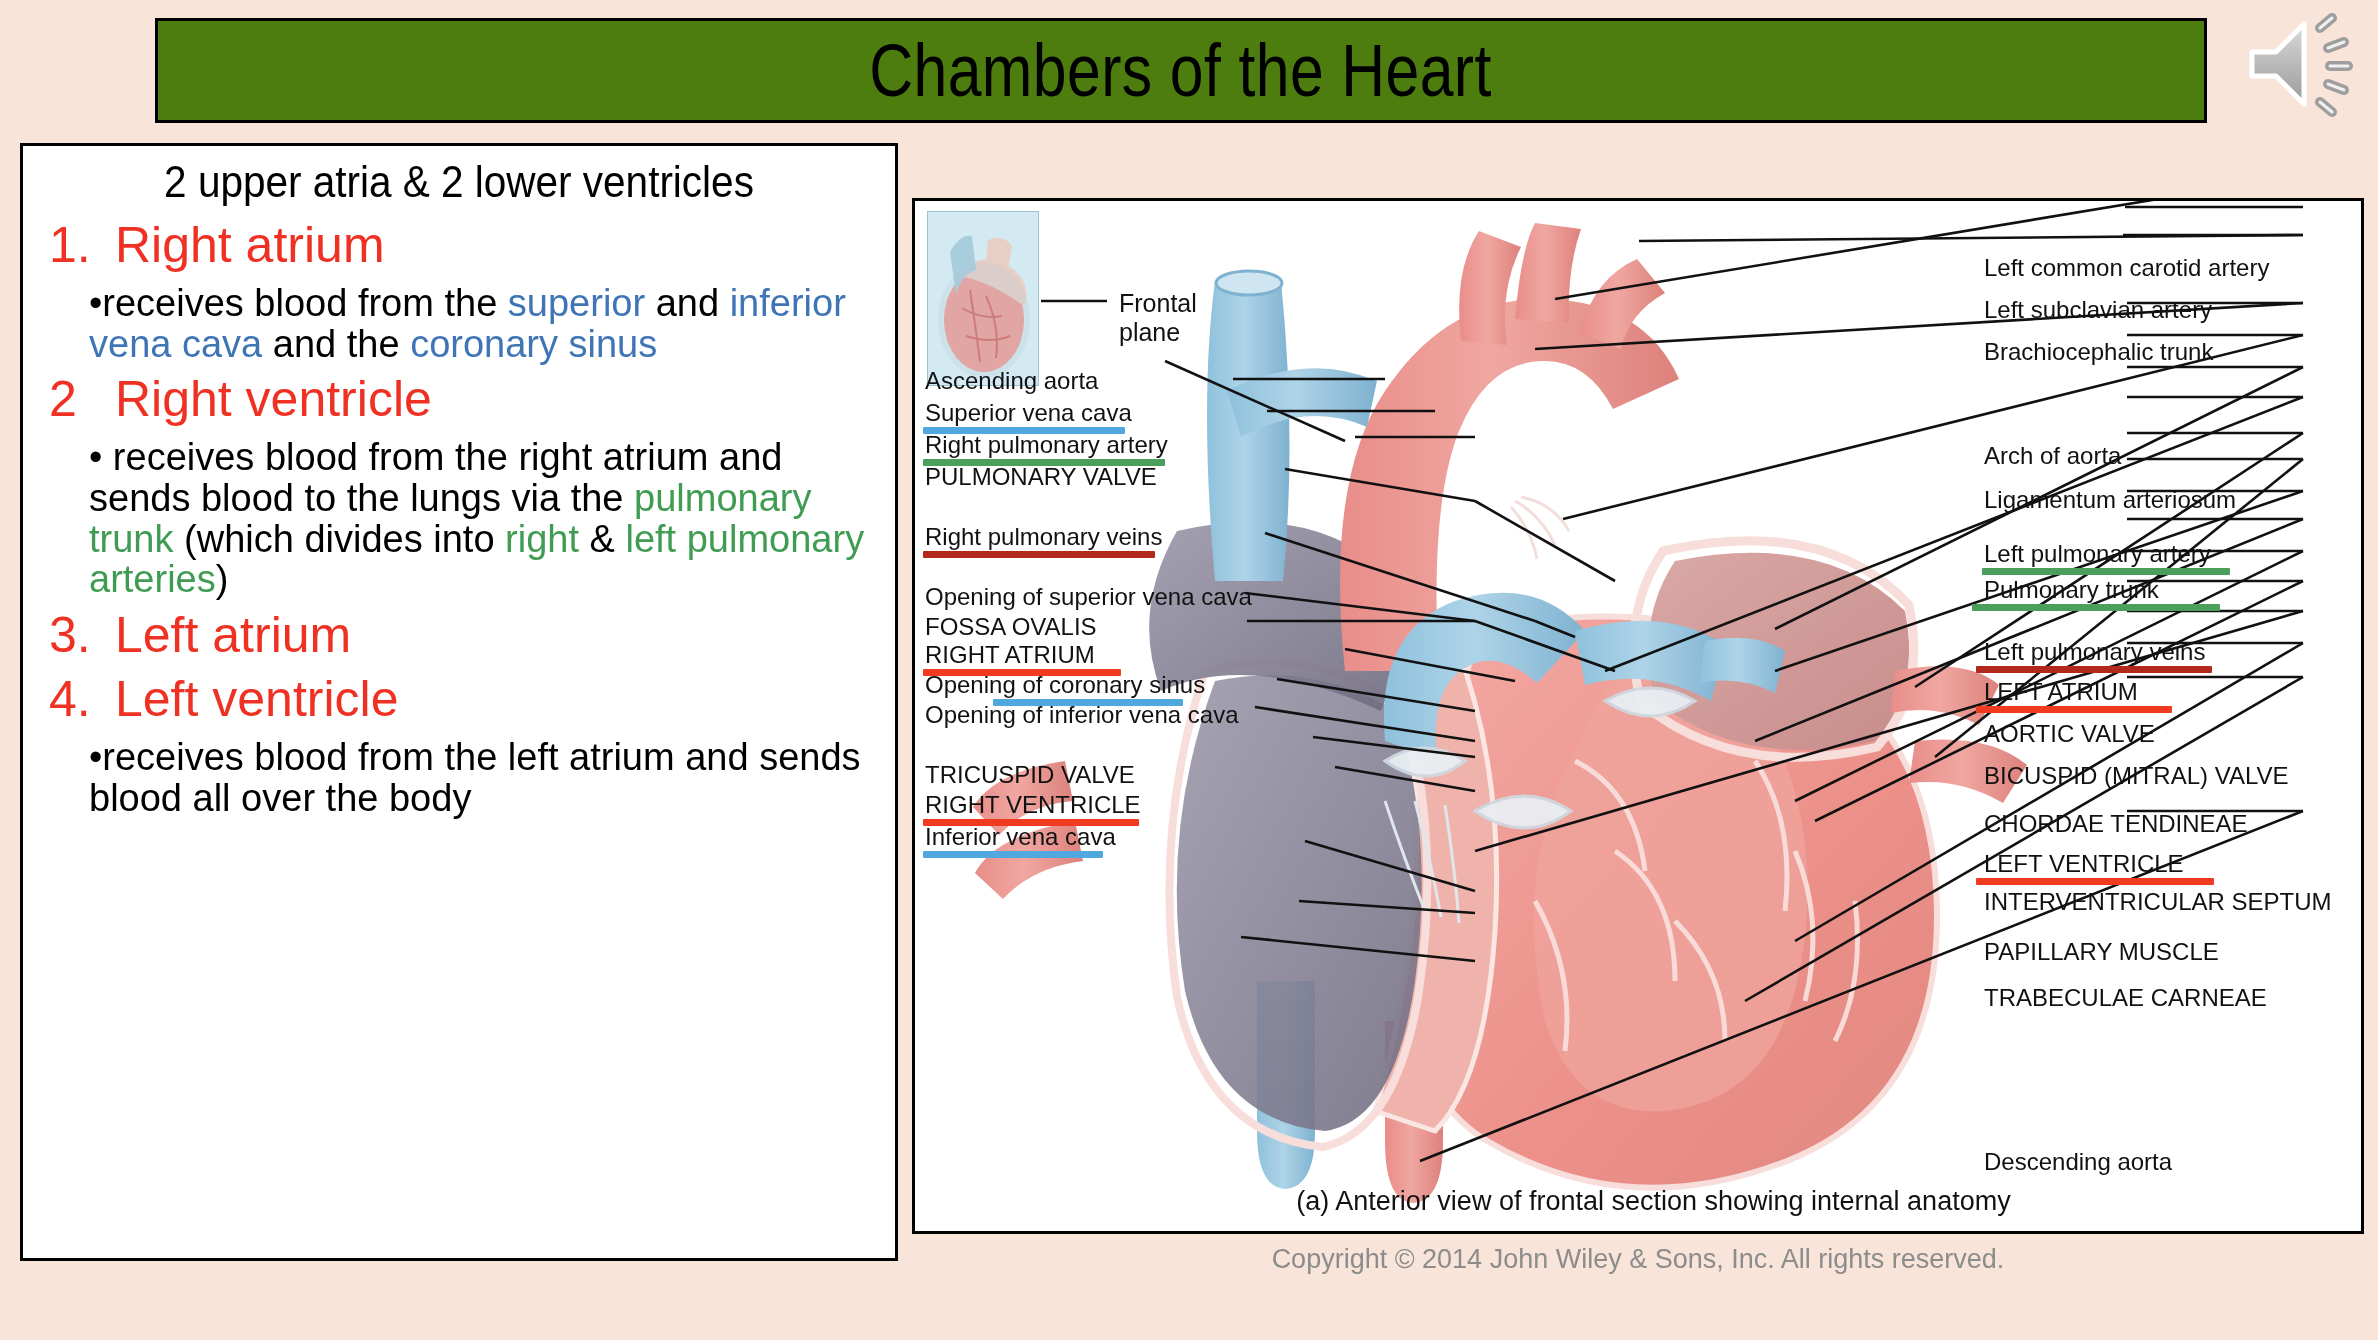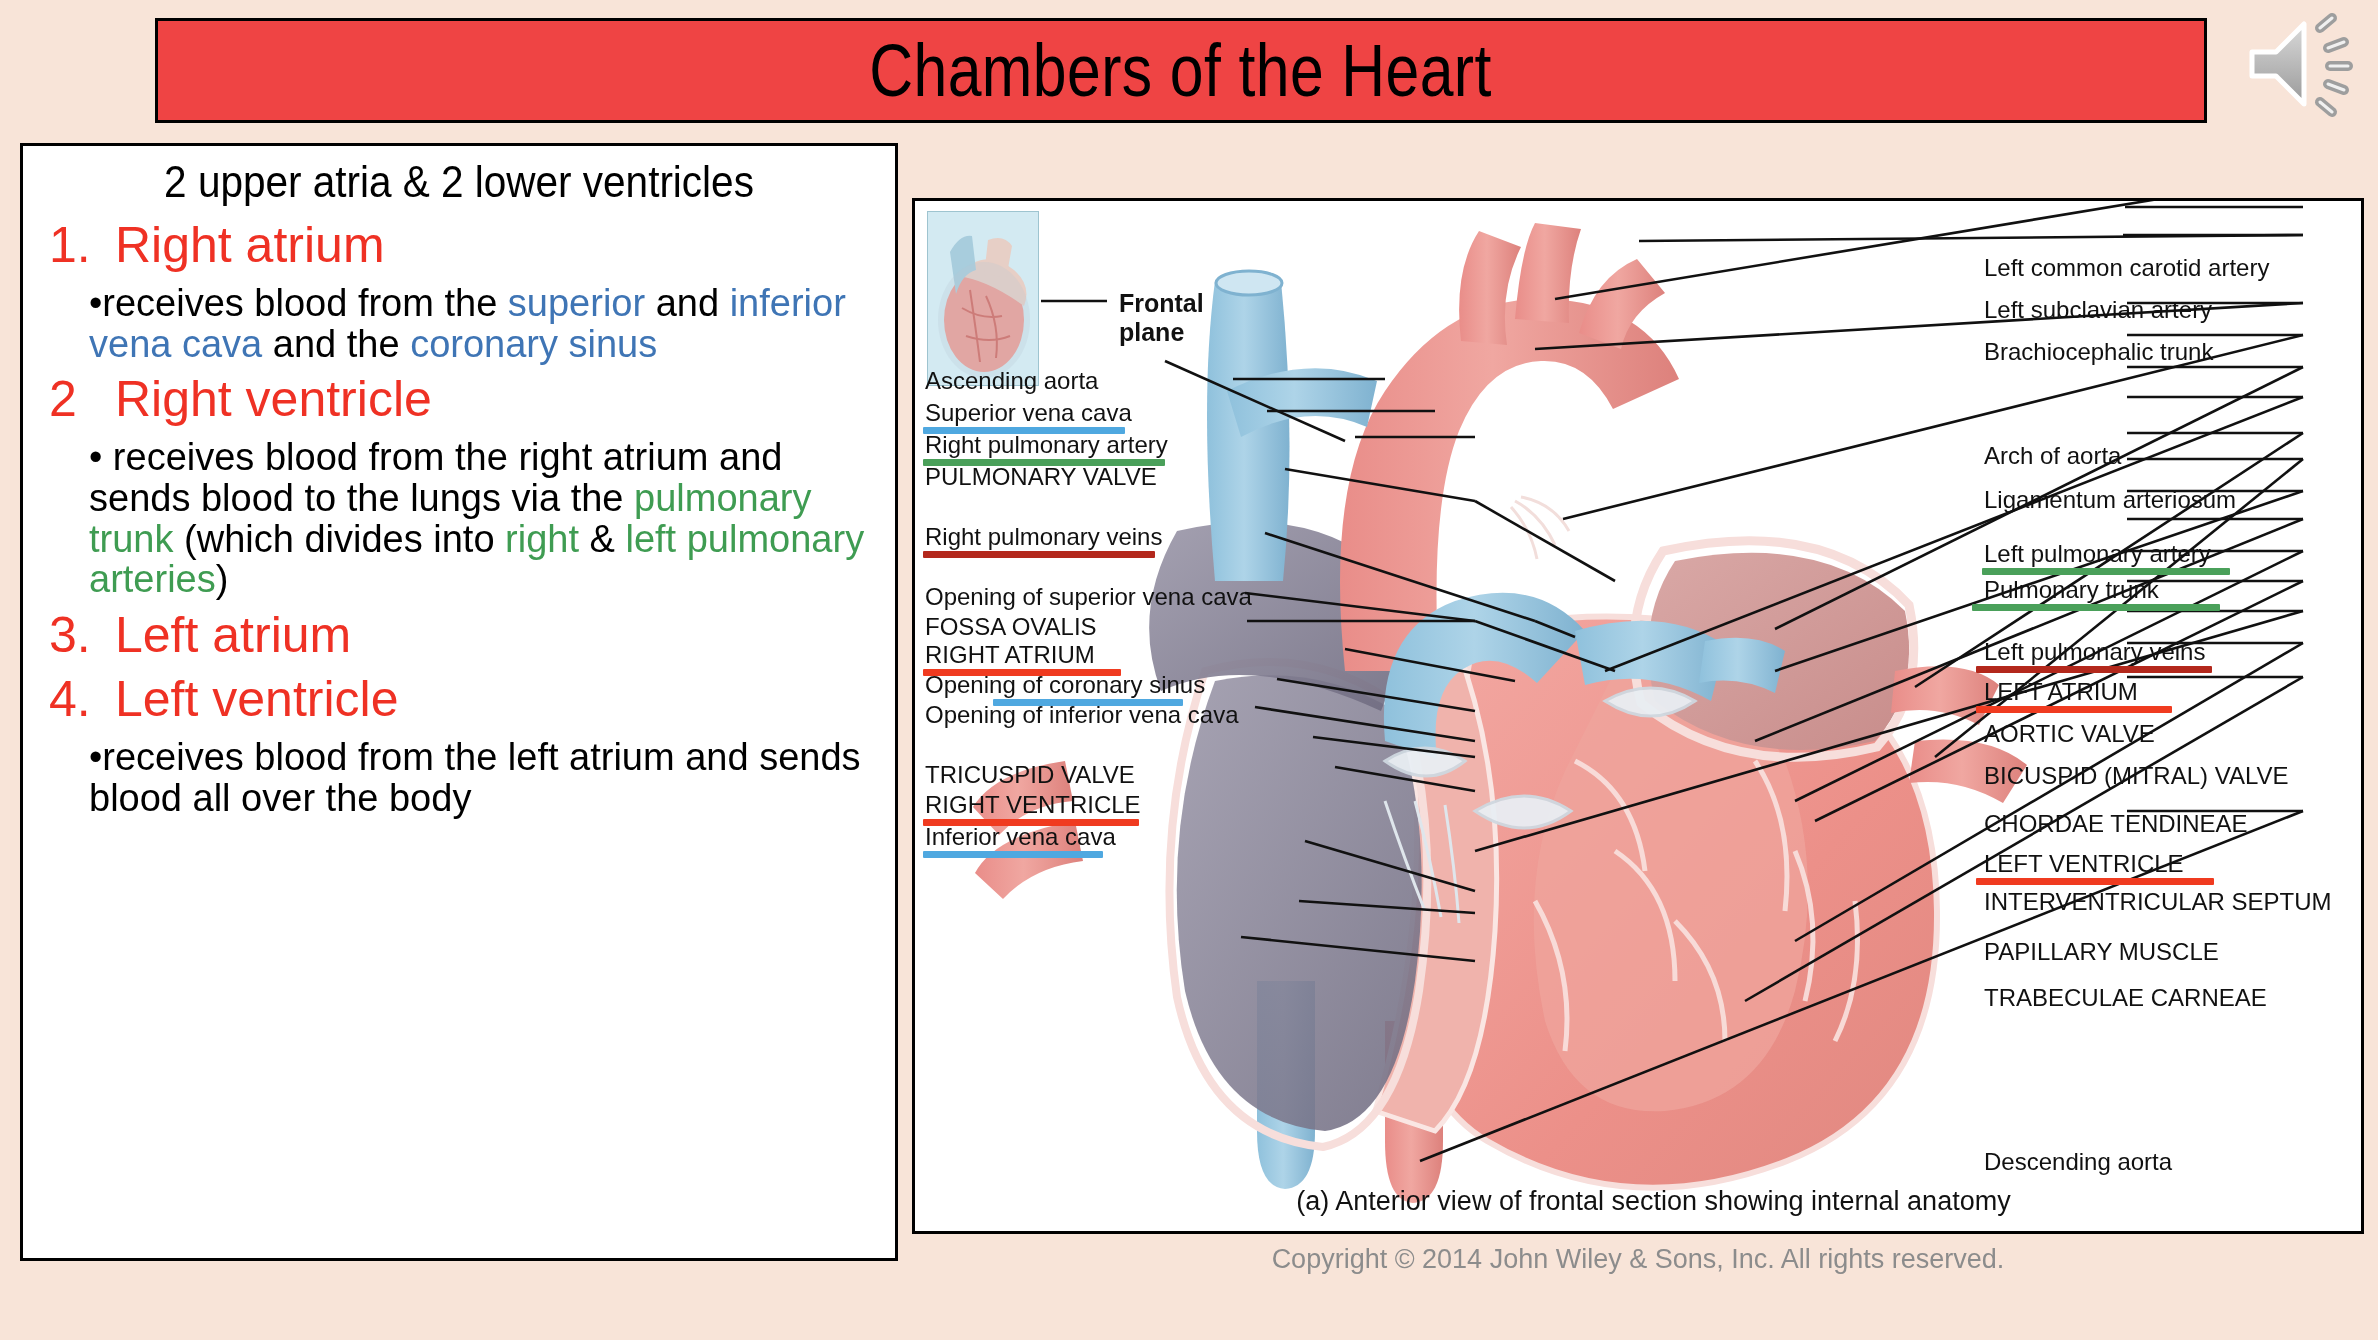--- a/index.html
+++ b/index.html
@@ -7,21 +7,21 @@
     width: 2378px; height: 1340px;
     background: #f8e4d8;
     font-family: "Liberation Sans", sans-serif;
     overflow: hidden;
   }
   #slide { position: relative; width: 2378px; height: 1340px; background: #f8e4d8; }
 
   
   #title-box {
     position: absolute; left: 155px; top: 18px; width: 2052px; height: 105px;
-    background: #ef4444; border: 3px solid #000; display: flex;
+    background: #4d7c0f; border: 3px solid #000; display: flex;
     align-items: center; justify-content: center;
   }
   #title-text {
     font-family: "Liberation Sans Narrow", "Liberation Sans", sans-serif;
     font-size: 74px; color: #000; letter-spacing: .5px;
     transform: scaleX(.82); transform-origin: center; white-space: nowrap;
   }
 
   
   #audio-icon { position: absolute; right: 6px; top: 4px; width: 140px; height: 120px; }
@@ -70,21 +70,21 @@
   .ul { position: absolute; height: 7px; border-radius: 1px; }
   .ul.blue  { background: #4fa8e0; }
   .ul.green { background: #4aa05a; }
   .ul.red   { background: #f03b20; }
   .ul.dred  { background: #b3281c; }
 
   
   #inset { position: absolute; left: 12px; top: 10px; width: 112px; height: 175px;
            background: #d3eaf2; border: 1px solid #9ec4d0; }
   .frontal-lbl { position:absolute; font-family:"Liberation Sans",sans-serif;
-                 font-size: 25px; color:#111; line-height:1.15;font-weight:bold; }
+                 font-size: 25px; color:#111; line-height:1.15; }
 
   svg.leader { position: absolute; left: 0; top: 0; width: 1452px; height: 1036px;
                pointer-events: none; }
   svg.heart  { position: absolute; left: 0; top: 0; width: 1452px; height: 1036px; }
 </style>
 </head>
 <body>
 
 <div id="slide">
 

